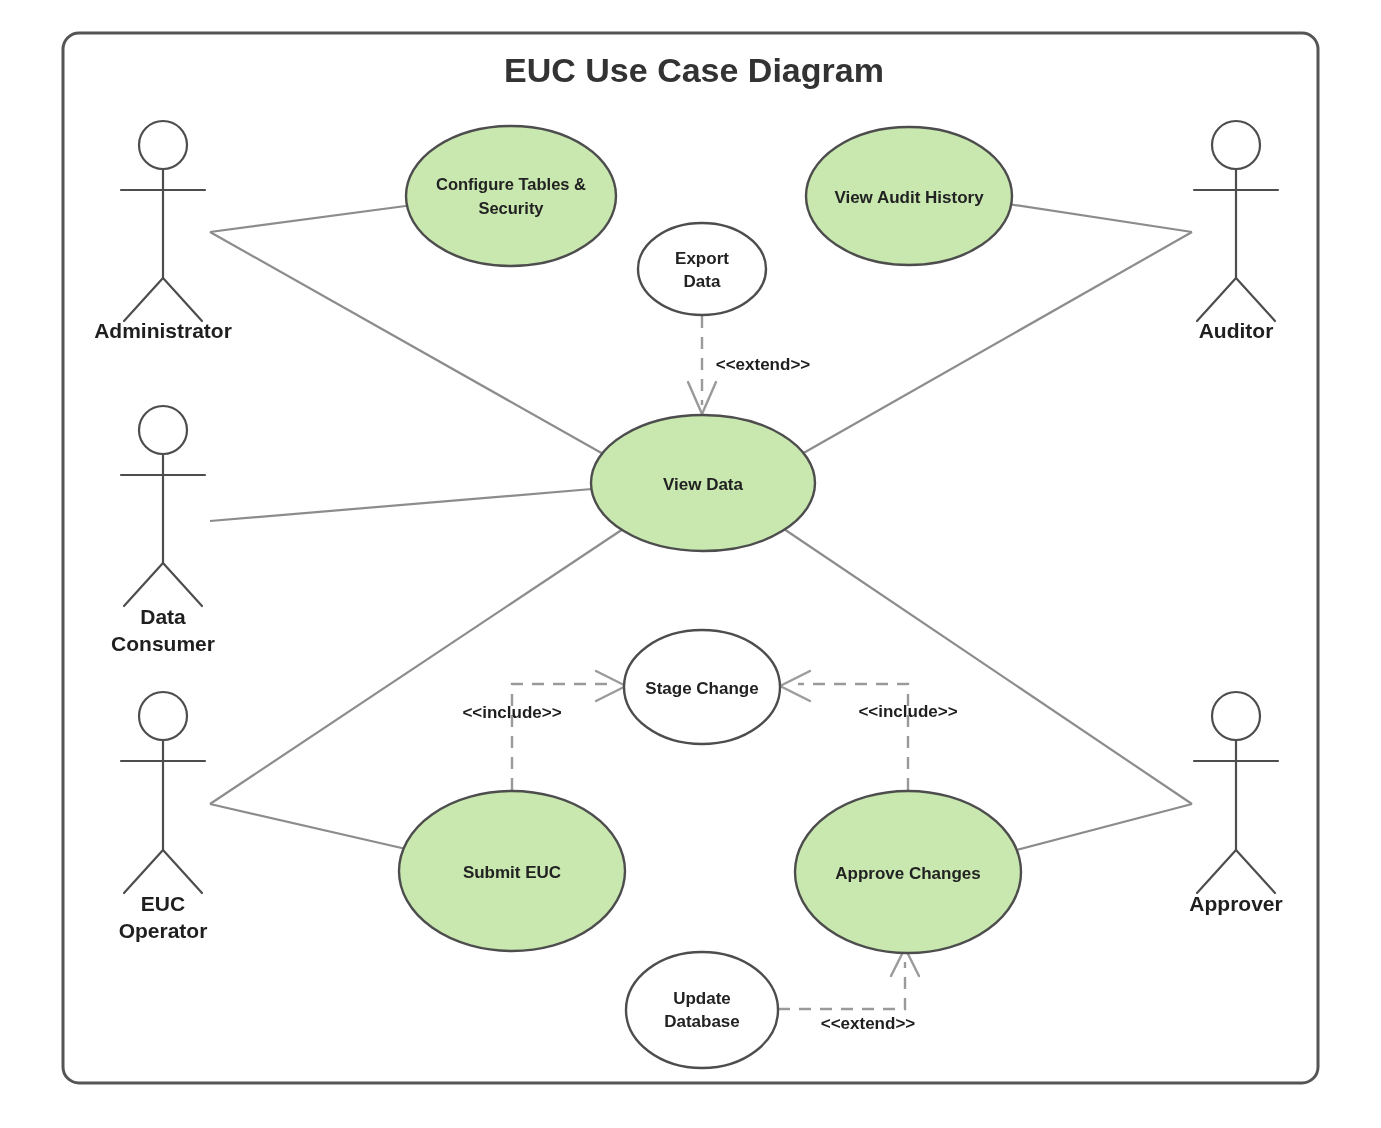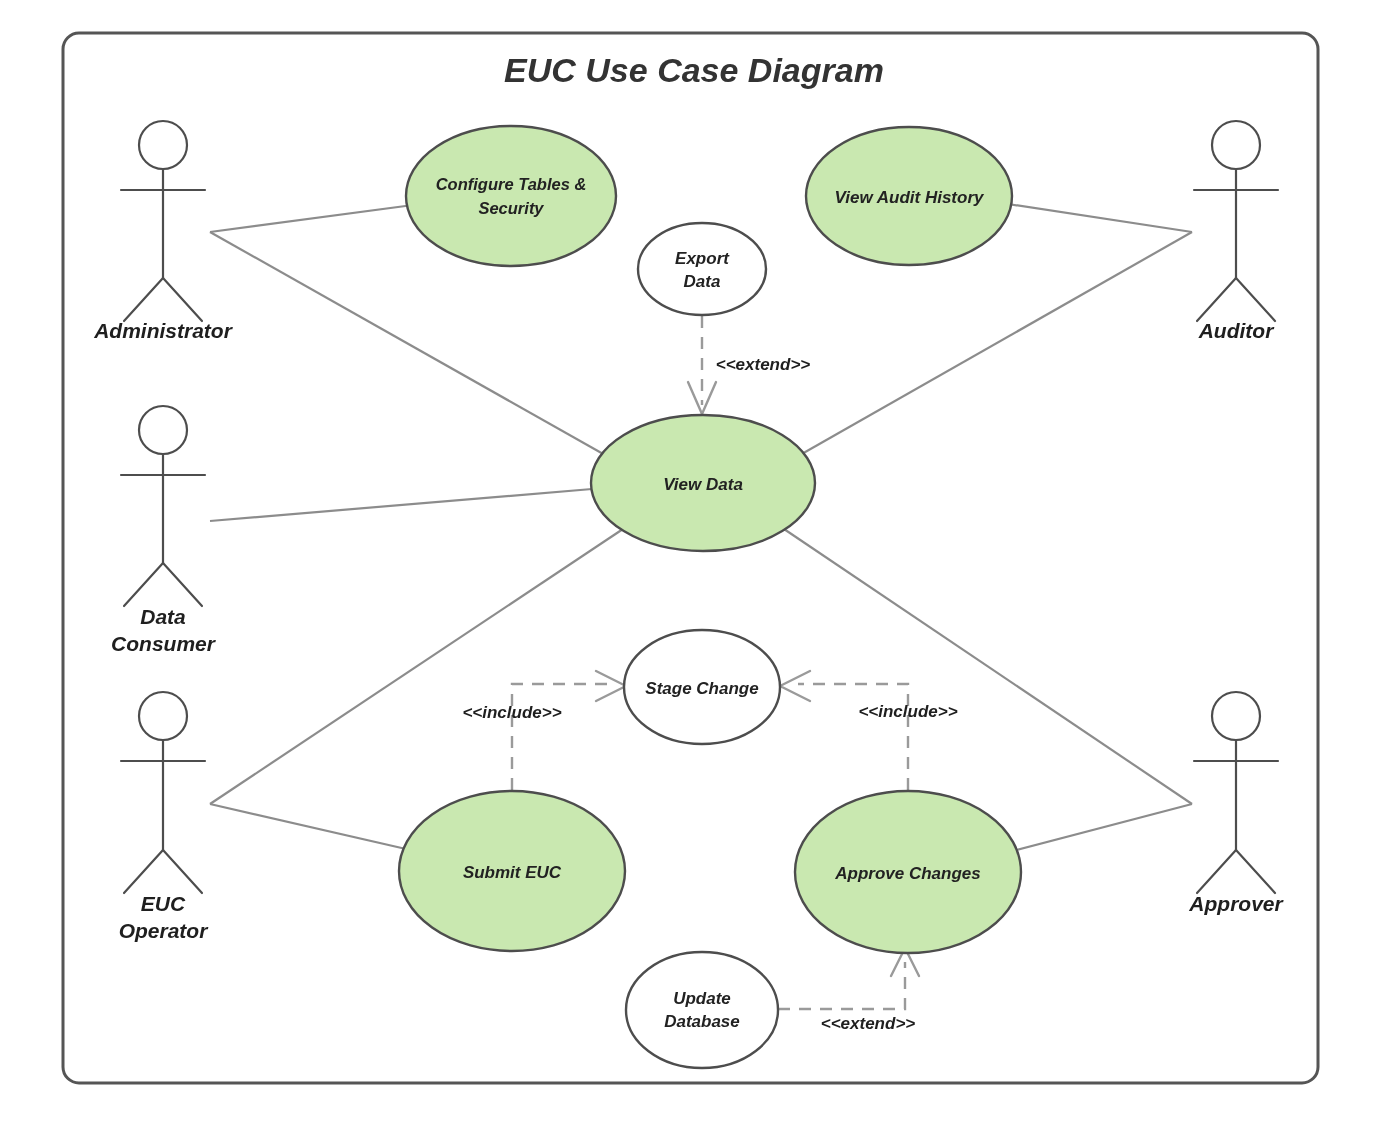--- a/index.html
+++ b/index.html
@@ -9,21 +9,20 @@
   }
   body {
     font-family: "Liberation Sans", sans-serif;
   }
   #canvas {
     position: relative;
     width: 1381px;
     height: 1092px;
     background: #ffffff;
     overflow: hidden;
-    font-style: italic;
   }
   #diagram-svg {
     position: absolute;
     left: 0;
     top: 0;
     width: 1381px;
     height: 1128px;
   }
   .frame-rect {
     fill: none;

